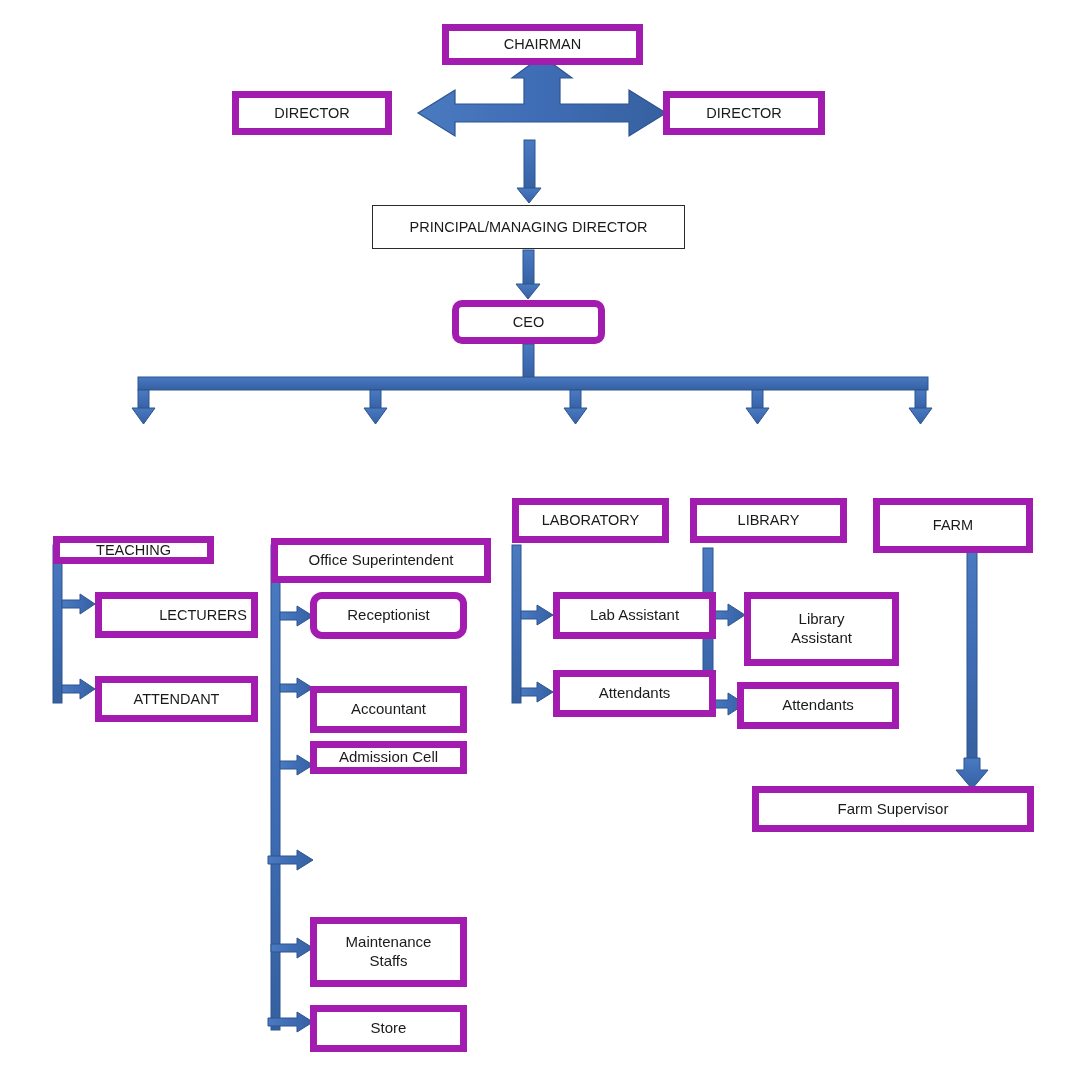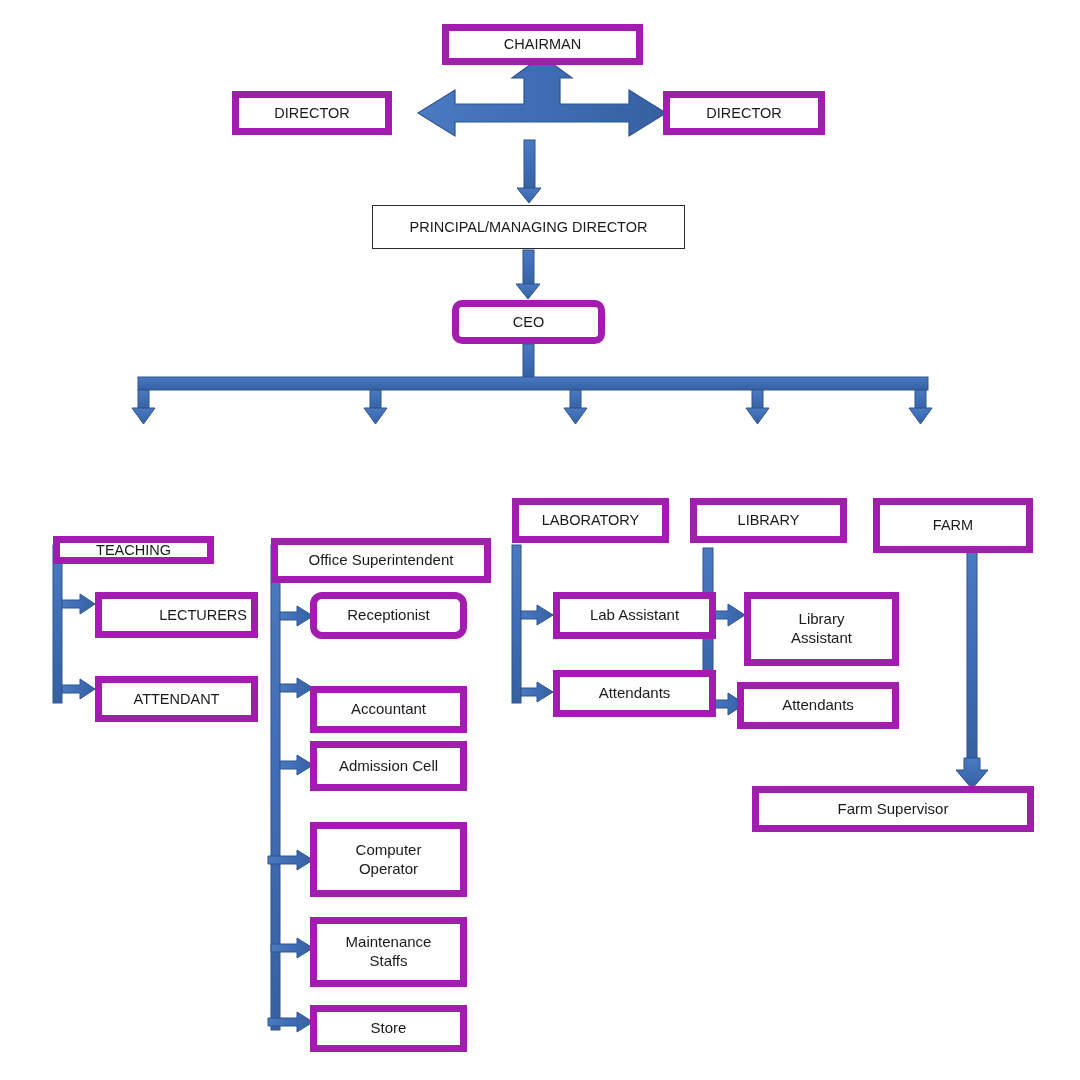--- a/index.html
+++ b/index.html
@@ -206,26 +206,22 @@
   <div class="node caps" style="left:95px; top:676px; width:163px; height:46px;">
     <span class="node-label">ATTENDANT</span>
   </div>
 
   <div class="node" style="left:310px; top:592px; width:157px; height:47px;border-radius:12px;">
     <span class="node-label">Receptionist</span>
   </div>
   <div class="node" style="left:310px; top:665px; width:157px; height:47px;margin-top:21px;">
     <span class="node-label">Accountant</span>
   </div>
-  <div class="node" style="left:310px; top:741px; width:157px; height:50px;">
+  <div class="node" style="left:310px; top:741px; width:157px; height:33px;">
     <span class="node-label">Admission Cell</span>
-  </div>
-  <div class="node" style="left:310px; top:822px; width:157px; height:75px;">
-    <span class="node-label">Computer
-Operator</span>
   </div>
   <div class="node" style="left:310px; top:917px; width:157px; height:70px;">
     <span class="node-label">Maintenance
 Staffs</span>
   </div>
   <div class="node" style="left:310px; top:1005px; width:157px; height:47px;">
     <span class="node-label">Store</span>
   </div>
 
   <div class="node" style="left:553px; top:592px; width:163px; height:47px;">

